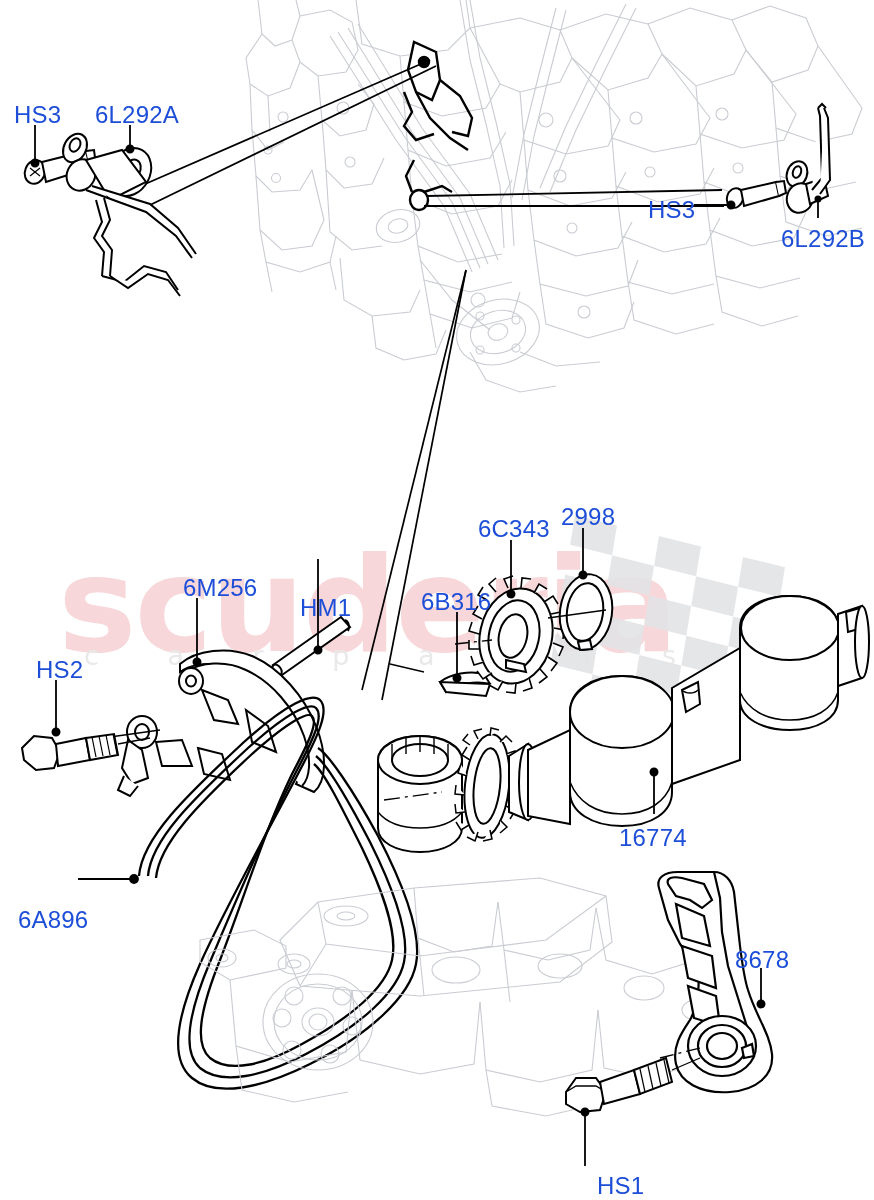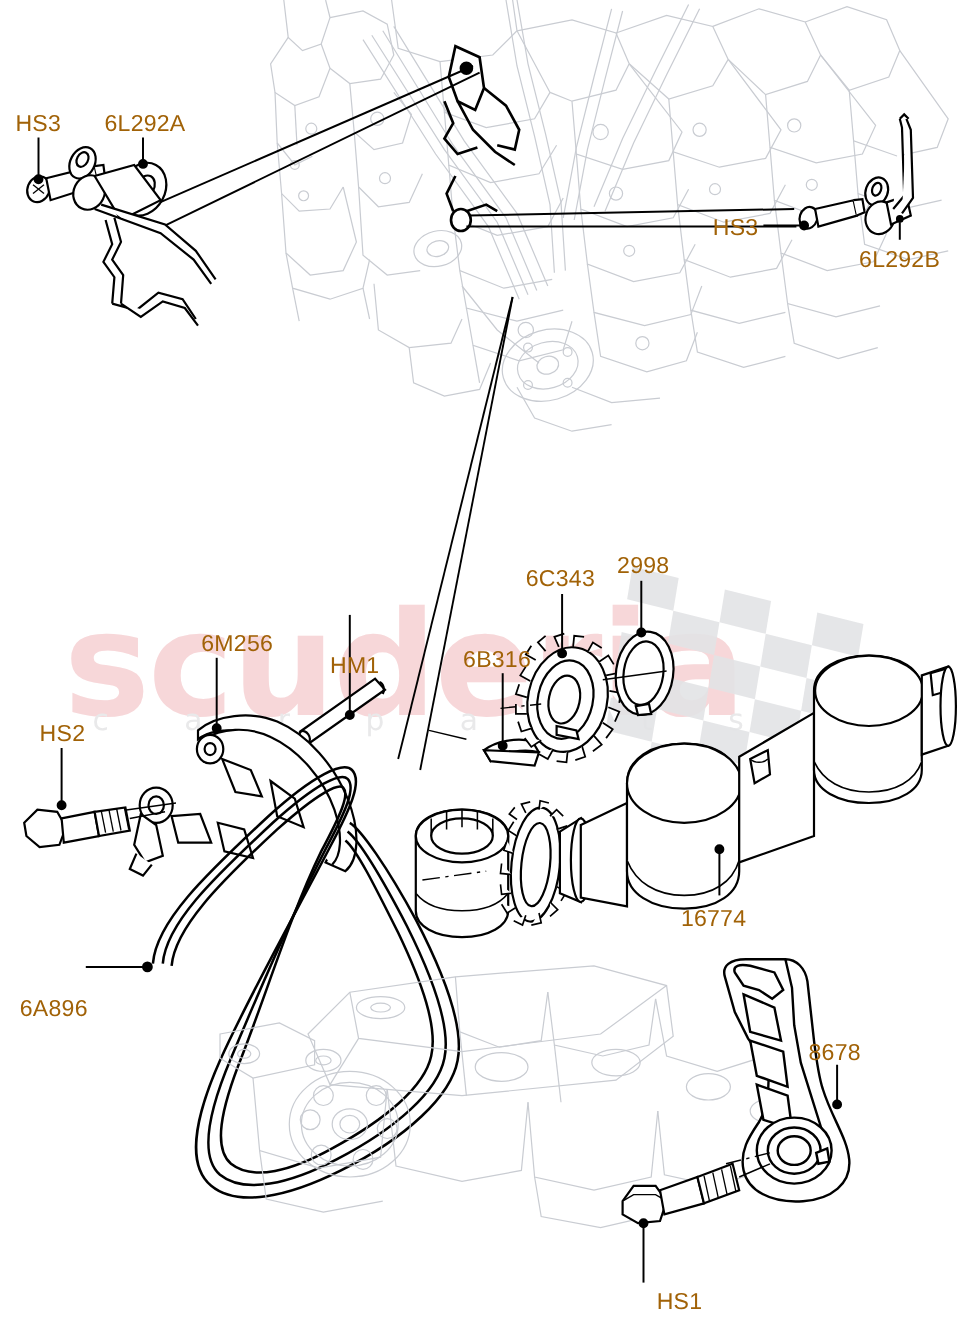--- a/index.html
+++ b/index.html
@@ -32,22 +32,22 @@
   }
   #wm-sub{
     left:84px; top:640px;
     font-size:27px;
     letter-spacing:30px;
     color:#e9e9ea;
     font-family:"DejaVu Sans","Liberation Sans",sans-serif;
   }
   .lbl{
     position:absolute;
-    color:#a16207;
-    font-size:21px;
+    color:#1d4ed8;
+    font-size:24px;
     font-family:"Liberation Sans","DejaVu Sans",sans-serif;
     letter-spacing:0.2px;
     white-space:nowrap;
   }
 </style>
 </head>
 <body>
 
 <div id="stage">
 

